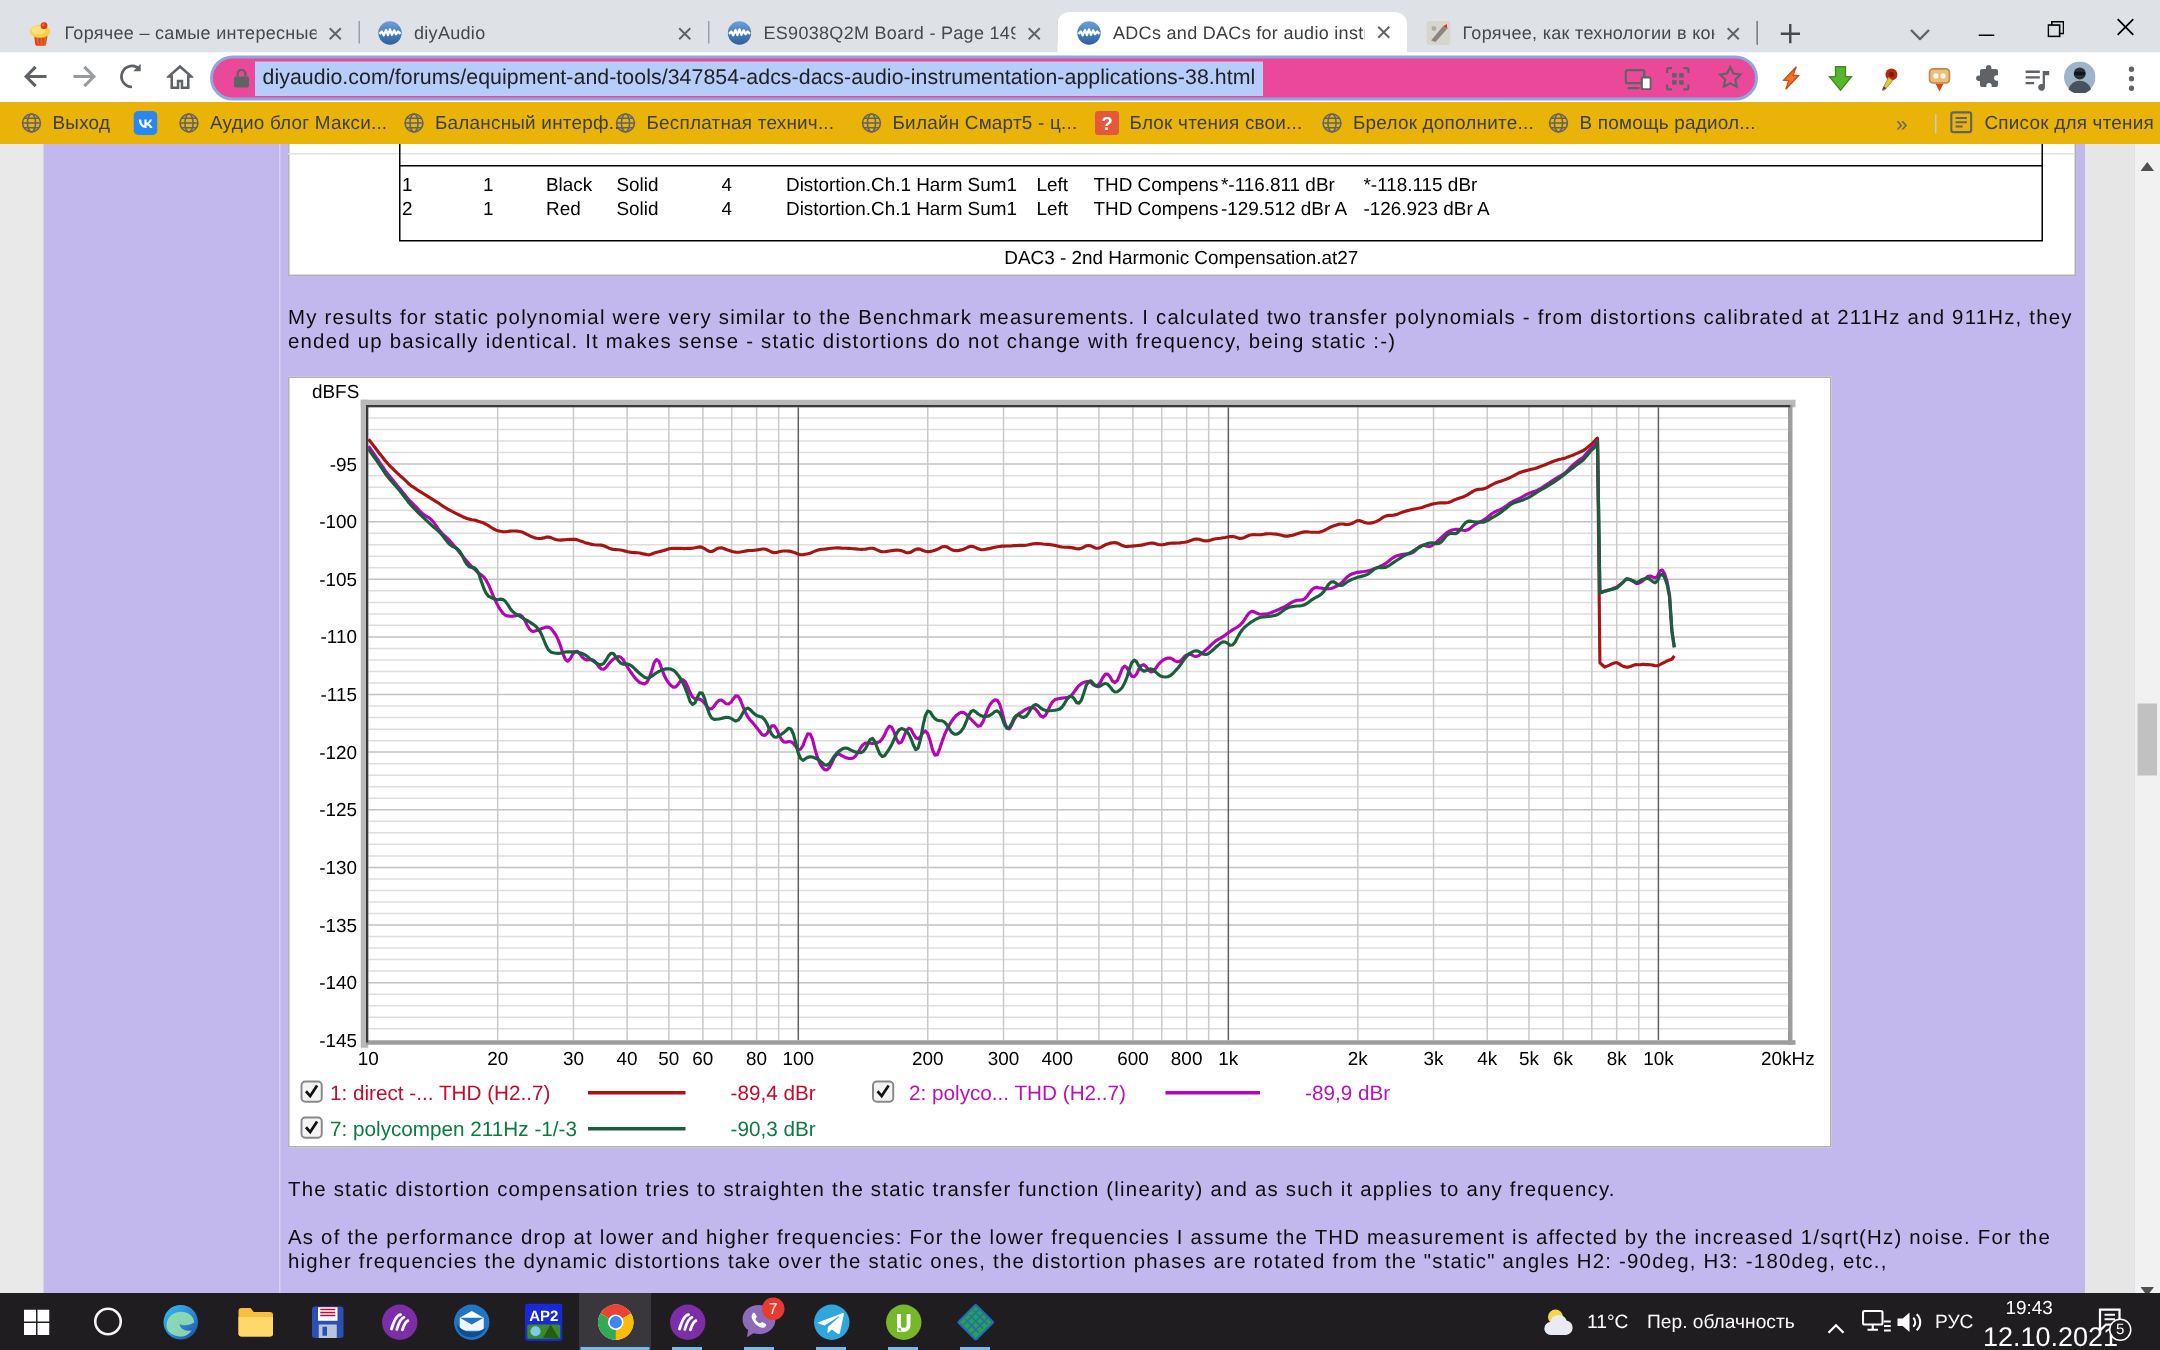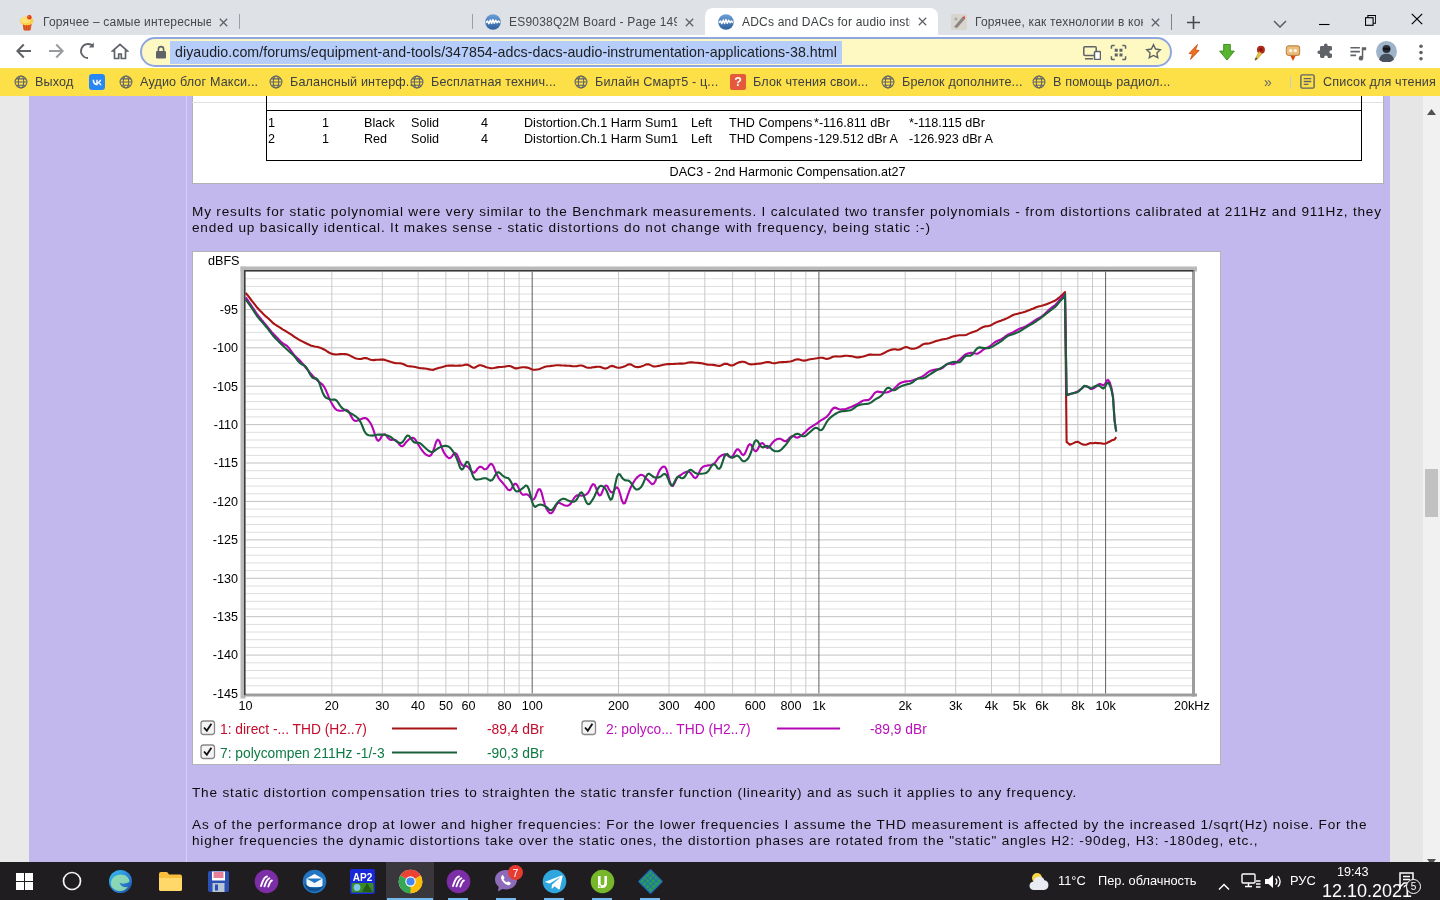--- a/index.html
+++ b/index.html
@@ -7,25 +7,25 @@
 #tabstrip {position:absolute;left:0;top:0;width:1440px;height:35px;background:#dee1e6}
 .tab {position:absolute;top:9px;height:26px;display:flex;align-items:center;font-size:12px;color:#45494d}
 .tab.active {background:#fff;border-radius:8px 8px 0 0;top:8px;height:27px;color:#3c4043}
 .tab .fav {margin-left:13px;width:16px;height:16px;flex:none;display:flex;align-items:center}
 .tab .ttl {margin-left:8px;white-space:nowrap;overflow:hidden;flex:1;letter-spacing:.2px}
 .tab .tx {width:16px;height:16px;margin:0 8px 0 4px;flex:none;display:flex;align-items:center;justify-content:center}
 .tabsep {position:absolute;top:14px;width:1px;height:15px;background:#9aa0a6}
 
 #toolbar {position:absolute;left:0;top:35px;width:1440px;height:33px;background:#fff}
 .navic {position:absolute;top:7px;width:18px;height:18px;display:flex;align-items:center;justify-content:center}
-#omni {position:absolute;left:140px;top:1.5px;width:1032px;height:30px;border:2px solid #8fa6e0;border-radius:15px;background:#fef9c3;display:flex;align-items:center}
+#omni {position:absolute;left:140px;top:1.5px;width:1032px;height:30px;border:2px solid #8fa6e0;border-radius:15px;background:#ec4899;display:flex;align-items:center}
 #omni .sel {position:absolute;left:28px;top:2px;height:23px;width:672px;background:#b5cdf8}
 #urltxt {position:absolute;left:33px;top:5.5px;font-size:14.2px;color:#202124;letter-spacing:.05px;white-space:nowrap}
 
-#bookmarks {position:absolute;left:0;top:68px;width:1440px;height:28px;background:#fde047}
+#bookmarks {position:absolute;left:0;top:68px;width:1440px;height:28px;background:#eab308}
 .bmk {position:absolute;top:5px;height:17px;display:flex;align-items:center;font-size:12.6px;color:#3c4043}
 .bmk span {margin-left:7px;white-space:nowrap;letter-spacing:.15px}
 
 #page {position:absolute;left:0;top:96px;width:1440px;height:766px;background:#c2b8ed;overflow:hidden}
 .ptxt {position:absolute;font-size:13.6px;color:#0d0d0d;letter-spacing:.81px;line-height:16.4px;white-space:pre}
 
 #taskbar {position:absolute;left:0;top:862px;width:1440px;height:38px;background:#201d21}
 .tic {position:absolute;top:0;width:48px;height:38px;display:flex;align-items:center;justify-content:center}
 .tuline {position:absolute;top:36px;height:2px;background:#76b9ed}
 .traytxt {position:absolute;color:#fff;font-size:12.8px;white-space:nowrap}
@@ -44,20 +44,40 @@
         </svg>
       </span>
       <span class="ttl">Горячее – самые интересные и</span>
       <span class="tx">
         <svg width="9" height="9" viewBox="0 0 9 9">
           <path d="M.8.8l7.4 7.4M8.2.8L.8 8.2" stroke="#5f6368" stroke-width="1.3"></path>
         </svg>
       </span>
     </div>
     <div class="tabsep" style="left:239px"></div>
+<div class="tab" style="left:239px;width:233px">
+      <span class="fav">
+        <svg width="16" height="16" viewBox="0 0 16 16">
+          <defs>
+            <linearGradient id="dg" x1="0" y1="0" x2="0" y2="1">
+              <stop offset="0" stop-color="#6b9fd8"></stop>
+              <stop offset="1" stop-color="#2e5f9e"></stop>
+            </linearGradient>
+          </defs>
+          <circle cx="8" cy="8" r="7.8" fill="url(#dg)"></circle>
+          <path d="M1 8.6 2.6 7l1.2 2.6L5.4 6l1.2 3.4L8 5.6l1.3 3.6 1.5-3 1.2 2.6L13.4 7 15 8.6" fill="none" stroke="#fff" stroke-width="1.5" stroke-linejoin="round"></path>
+        </svg>
+      </span>
+      <span class="ttl">diyAudio</span>
+      <span class="tx">
+        <svg width="9" height="9" viewBox="0 0 9 9">
+          <path d="M.8.8l7.4 7.4M8.2.8L.8 8.2" stroke="#5f6368" stroke-width="1.3"></path>
+        </svg>
+      </span>
+    </div>
     <div class="tabsep" style="left:472px"></div>
 <div class="tab" style="left:472px;width:233px">
       <span class="fav">
         <svg width="16" height="16" viewBox="0 0 16 16">
           <defs>
             <linearGradient id="dg" x1="0" y1="0" x2="0" y2="1">
               <stop offset="0" stop-color="#6b9fd8"></stop>
               <stop offset="1" stop-color="#2e5f9e"></stop>
             </linearGradient>
           </defs>

